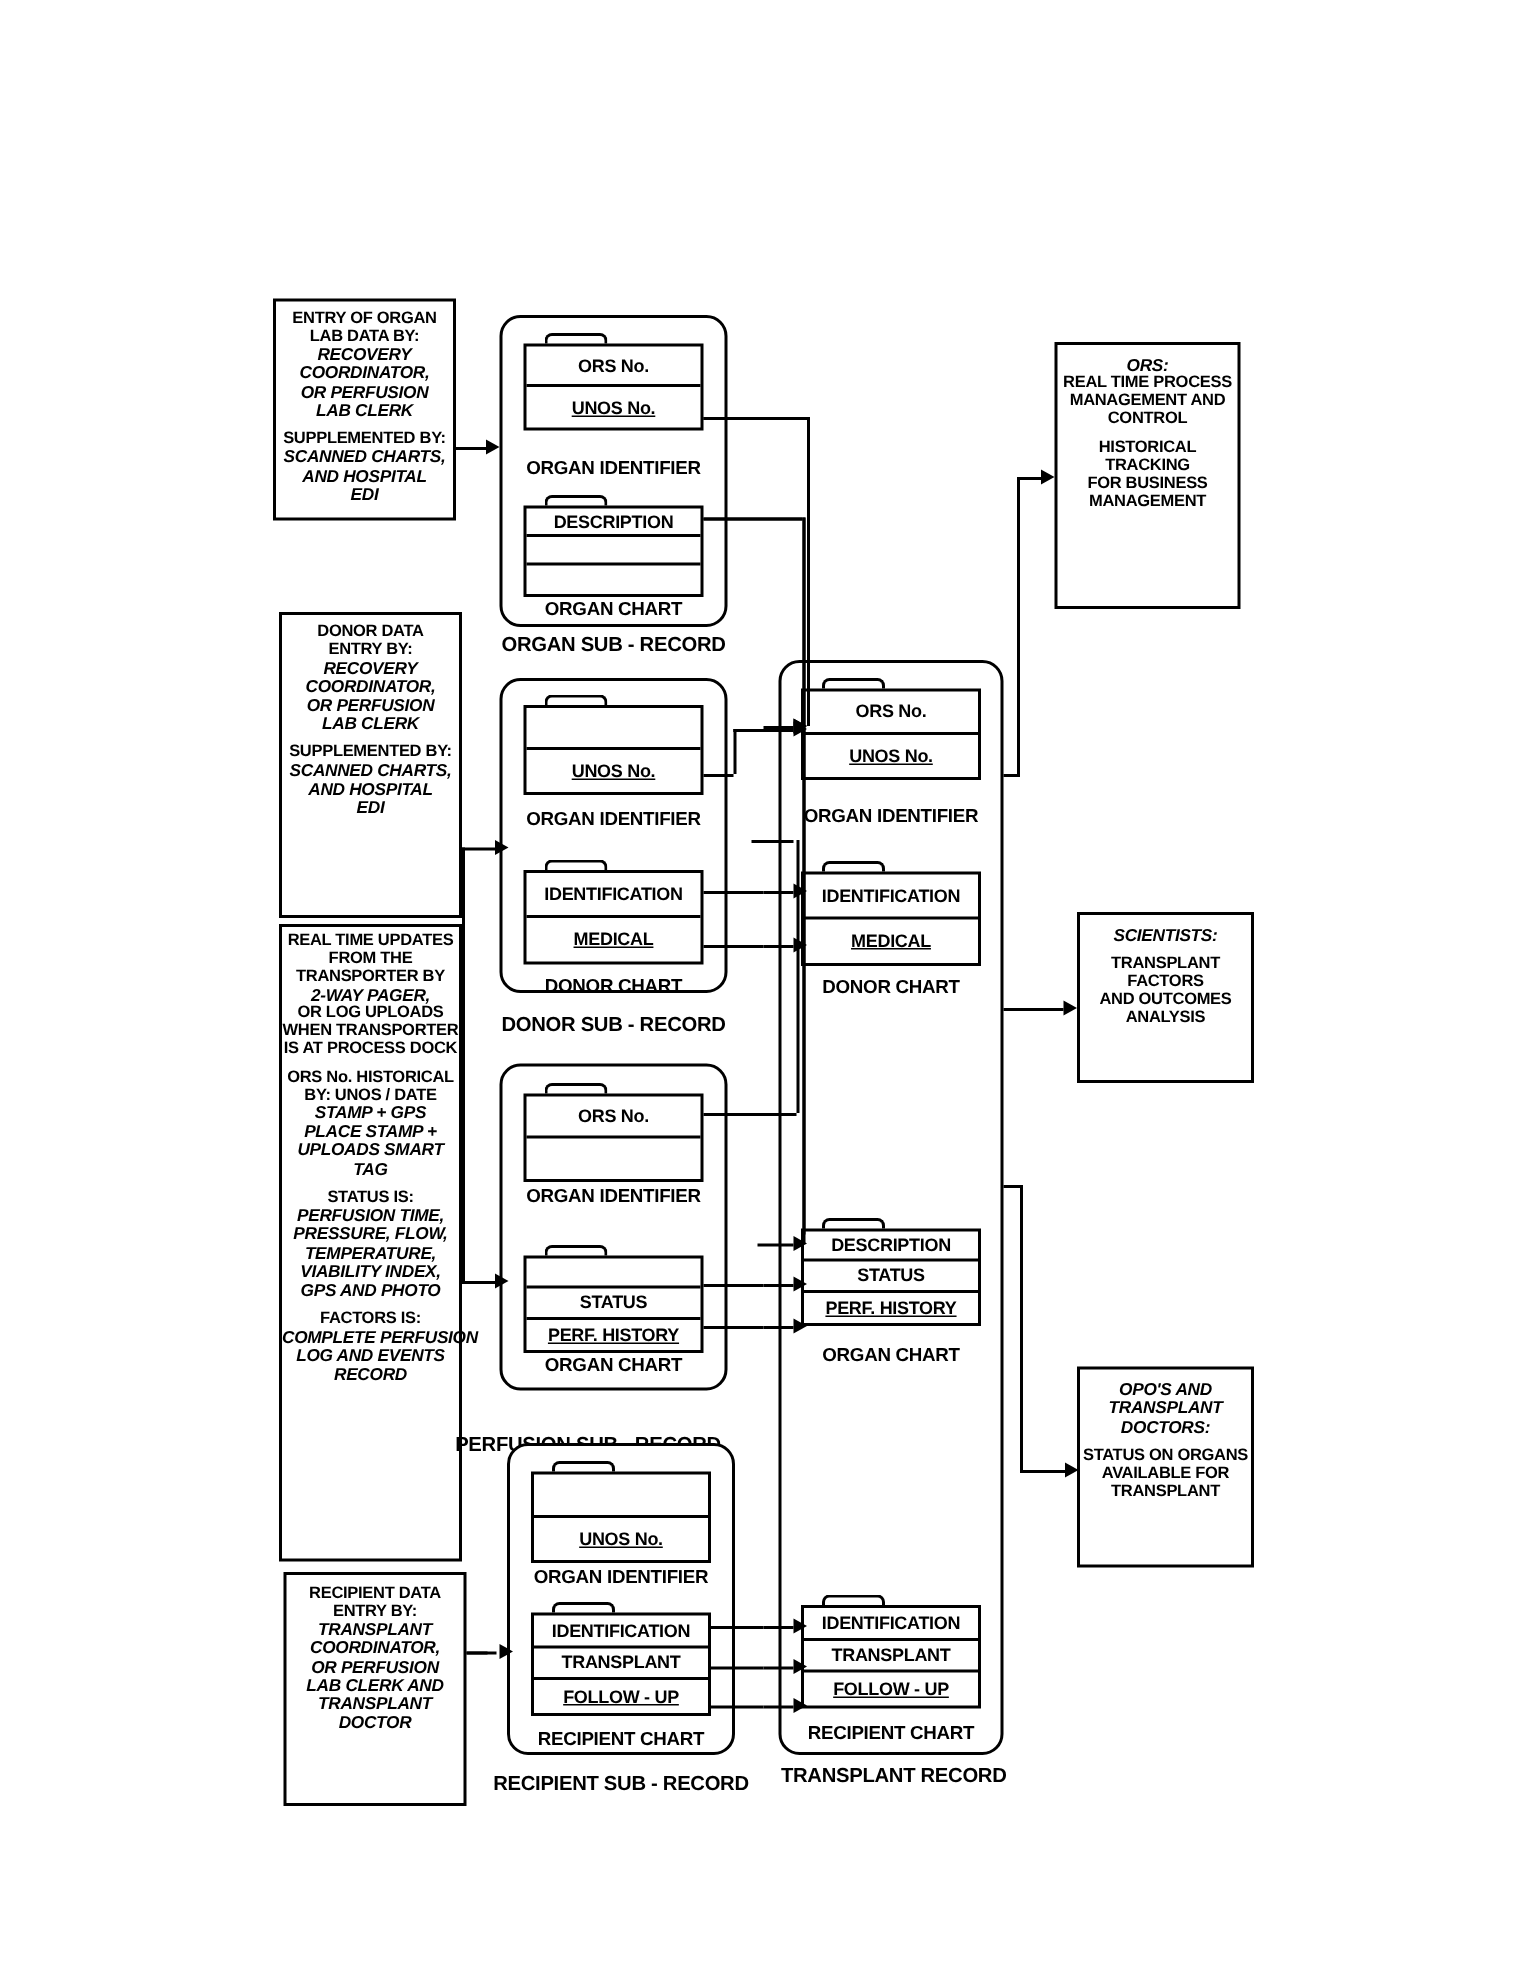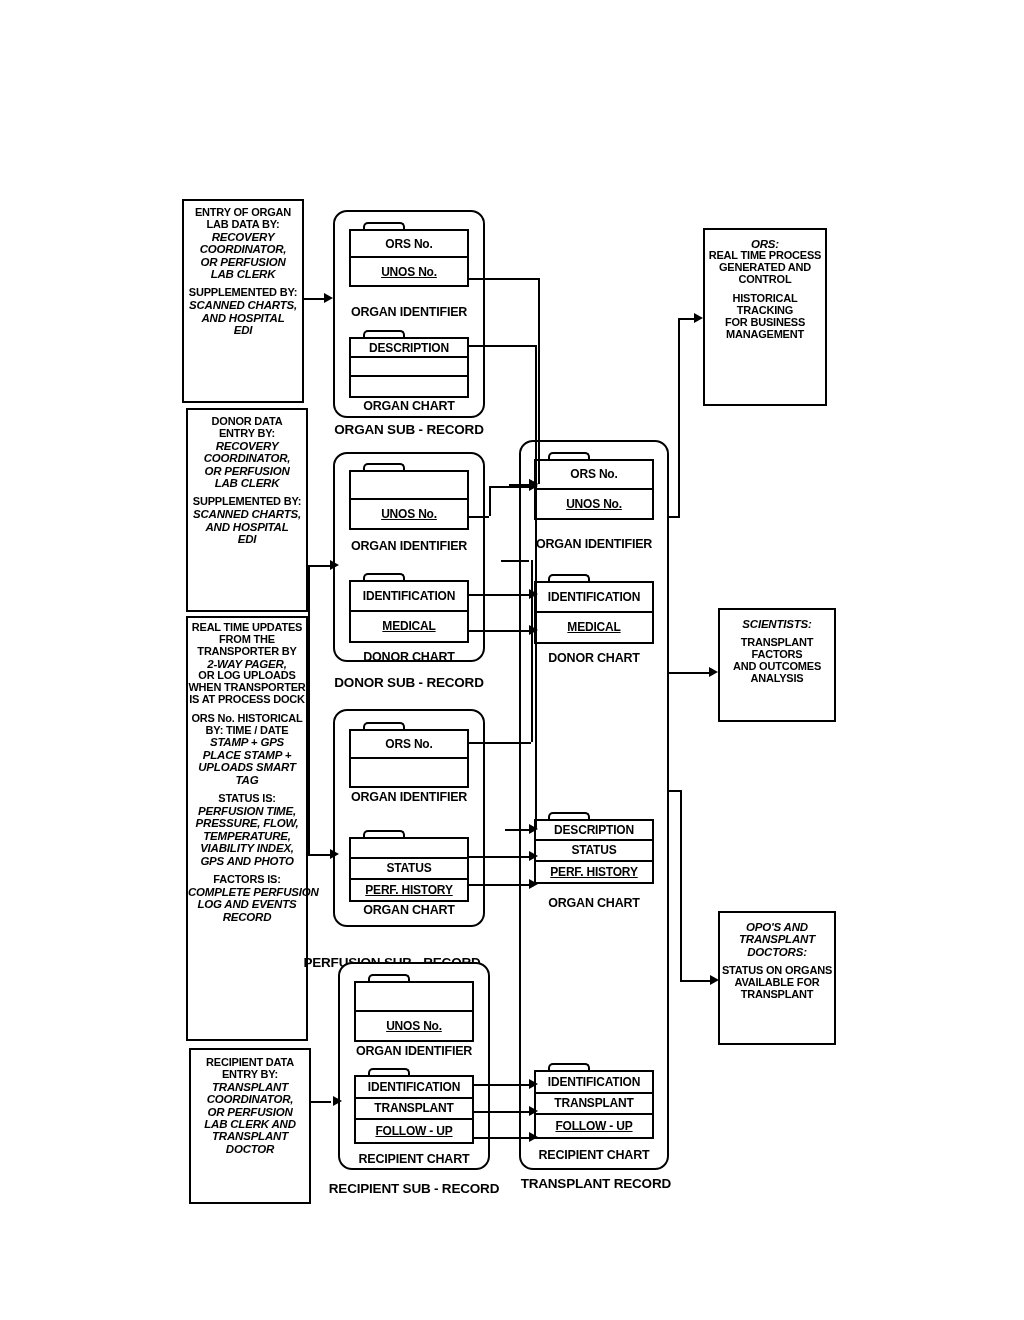--- a/index.html
+++ b/index.html
@@ -59,21 +59,21 @@
 <div class="page">
 
   <div class="hdr">
     <span class="h1"></span>
     <span class="h2"></span>
     <span class="h3"></span>
     <span class="h4"></span>
   </div>
 
   <div id="inputs-layer">
-      <div class="ibox" style="left: 182px; top: 199px; width: 122px; height: 204px; padding-top: 6px;">
+      <div class="ibox" style="left: 182px; top: 199px; width: 122px; height: 148px; padding-top: 6px;">
         <span class="ln reg">ENTRY OF ORGAN</span>
         <span class="ln reg">LAB DATA BY:</span>
         <span class="ln ital">RECOVERY</span>
         <span class="ln ital">COORDINATOR,</span>
         <span class="ln ital">OR PERFUSION</span>
         <span class="ln ital">LAB CLERK</span>
         <span class="ln gap"></span>
         <span class="ln reg">SUPPLEMENTED BY:</span>
         <span class="ln ital">SCANNED CHARTS,</span>
         <span class="ln ital">AND HOSPITAL</span>
@@ -95,21 +95,21 @@
       <div class="ibox" style="left: 186px; top: 616px; width: 122px; height: 425px; padding-top: 4px;">
         <span class="ln reg">REAL TIME UPDATES</span>
         <span class="ln reg">FROM THE</span>
         <span class="ln reg">TRANSPORTER BY</span>
         <span class="ln ital">2-WAY PAGER,</span>
         <span class="ln reg">OR LOG UPLOADS</span>
         <span class="ln reg">WHEN TRANSPORTER</span>
         <span class="ln reg">IS AT PROCESS DOCK</span>
         <span class="ln gap"></span>
         <span class="ln reg">ORS No. HISTORICAL</span>
-        <span class="ln reg">BY: TIME / DATE</span>
+        <span class="ln reg">BY: UNOS / DATE</span>
         <span class="ln ital">STAMP + GPS</span>
         <span class="ln ital">PLACE STAMP +</span>
         <span class="ln ital">UPLOADS SMART</span>
         <span class="ln ital">TAG</span>
         <span class="ln gap"></span>
         <span class="ln reg">STATUS IS:</span>
         <span class="ln ital">PERFUSION TIME,</span>
         <span class="ln ital">PRESSURE, FLOW,</span>
         <span class="ln ital">TEMPERATURE,</span>
         <span class="ln ital">VIABILITY INDEX,</span>
@@ -246,21 +246,21 @@
         </div>
         <div class="flabel" style="top: 85px;">RECIPIENT CHART</div>
       </div>
       <div class="reclabel" style="left: 519px; top: 1176px; width: 152px; text-align: right;">TRANSPLANT RECORD</div>
     </div>
 
   <div id="outputs-layer">
       <div class="ibox" style="left: 703px; top: 228px; width: 124px; height: 178px; padding-top: 8px;">
         <span class="ln ital">ORS:</span>
         <span class="ln reg">REAL TIME PROCESS</span>
-        <span class="ln reg">GENERATED AND</span>
+        <span class="ln reg">MANAGEMENT AND</span>
         <span class="ln reg">CONTROL</span>
         <span class="ln gap"></span>
         <span class="ln reg">HISTORICAL</span>
         <span class="ln reg">TRACKING</span>
         <span class="ln reg">FOR BUSINESS</span>
         <span class="ln reg">MANAGEMENT</span>
       </div>
       <div class="ibox" style="left: 718px; top: 608px; width: 118px; height: 114px; padding-top: 8px;">
         <span class="ln ital">SCIENTISTS:</span>
         <span class="ln gap"></span>

